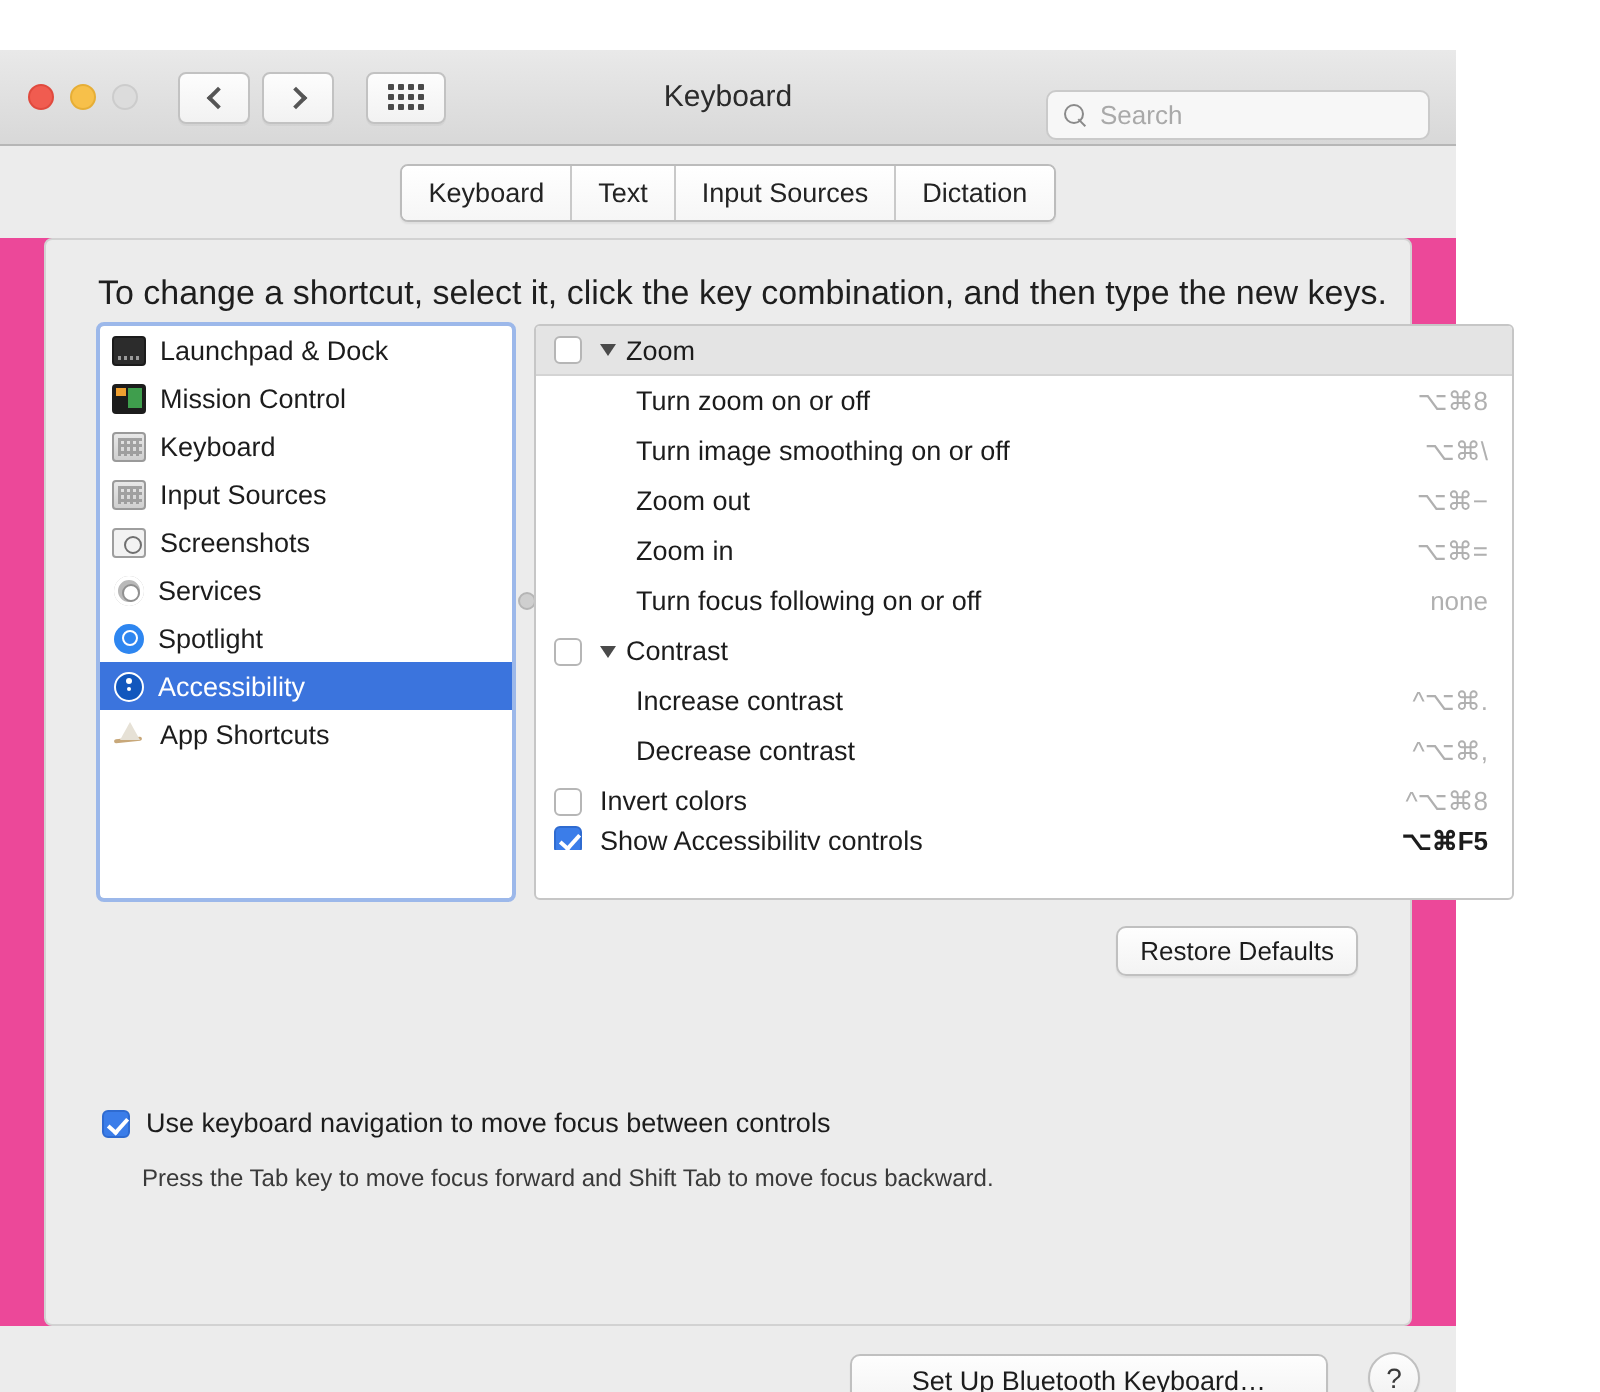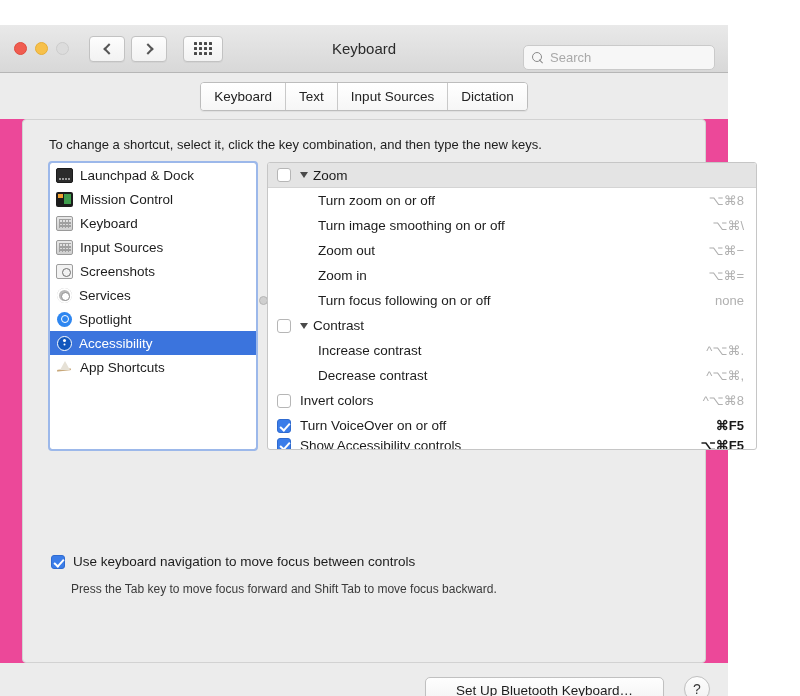--- a/index.html
+++ b/index.html
@@ -119,21 +119,21 @@
   .content {
     position: relative;
     margin: 0 22px 0 22px;
     flex: 1;
     background: #ececec;
     border: 1px solid #d2d2d2;
     border-radius: 4px;
   }
   .instruction {
     position: absolute; left: 26px; top: 17px;
-    font-size: 13px; color: #1e1e1e;
+    font-size: 17px; color: #1e1e1e;
   }
 
   
   .panes {
     position: absolute; left: 26px; top: 42px;
     width: 708px; height: 288px;
     display: flex;
   }
 
   
@@ -445,39 +445,35 @@
         </div>
 
         <div class="sc-row">
           <span class="cb-cell">
             <span class="checkbox"></span>
           </span>
           <span class="sc-label">Invert colors</span>
           <span class="sc-key">^⌥⌘8</span>
         </div>
 
-        <div class="sc-row">
-          <span class="cb-cell">
-            <span class="checkbox checked"></span>
-          </span>
-          <span class="sc-label">Turn VoiceOver on or off</span>
-          <span class="sc-key assigned">⌘F5</span>
-        </div>
 
         <div class="sc-row clipped">
           <span class="cb-cell">
             <span class="checkbox checked"></span>
           </span>
           <span class="sc-label">Show Accessibility controls</span>
           <span class="sc-key assigned">⌥⌘F5</span>
         </div>
 
       </div>
     </div>
 
+    <div class="restore-wrap">
+      <button class="btn">Restore Defaults</button>
+    </div>
 
     <div class="kbnav">
       <span class="checkbox checked"></span>
       <span class="lbl">Use keyboard navigation to move focus between controls</span>
     </div>
     <div class="kbnav-hint">Press the Tab key to move focus forward and Shift Tab to move focus backward.</div>
   </div>
 
   <div class="footer">
     <button class="btn bt-btn">Set Up Bluetooth Keyboard…</button>

